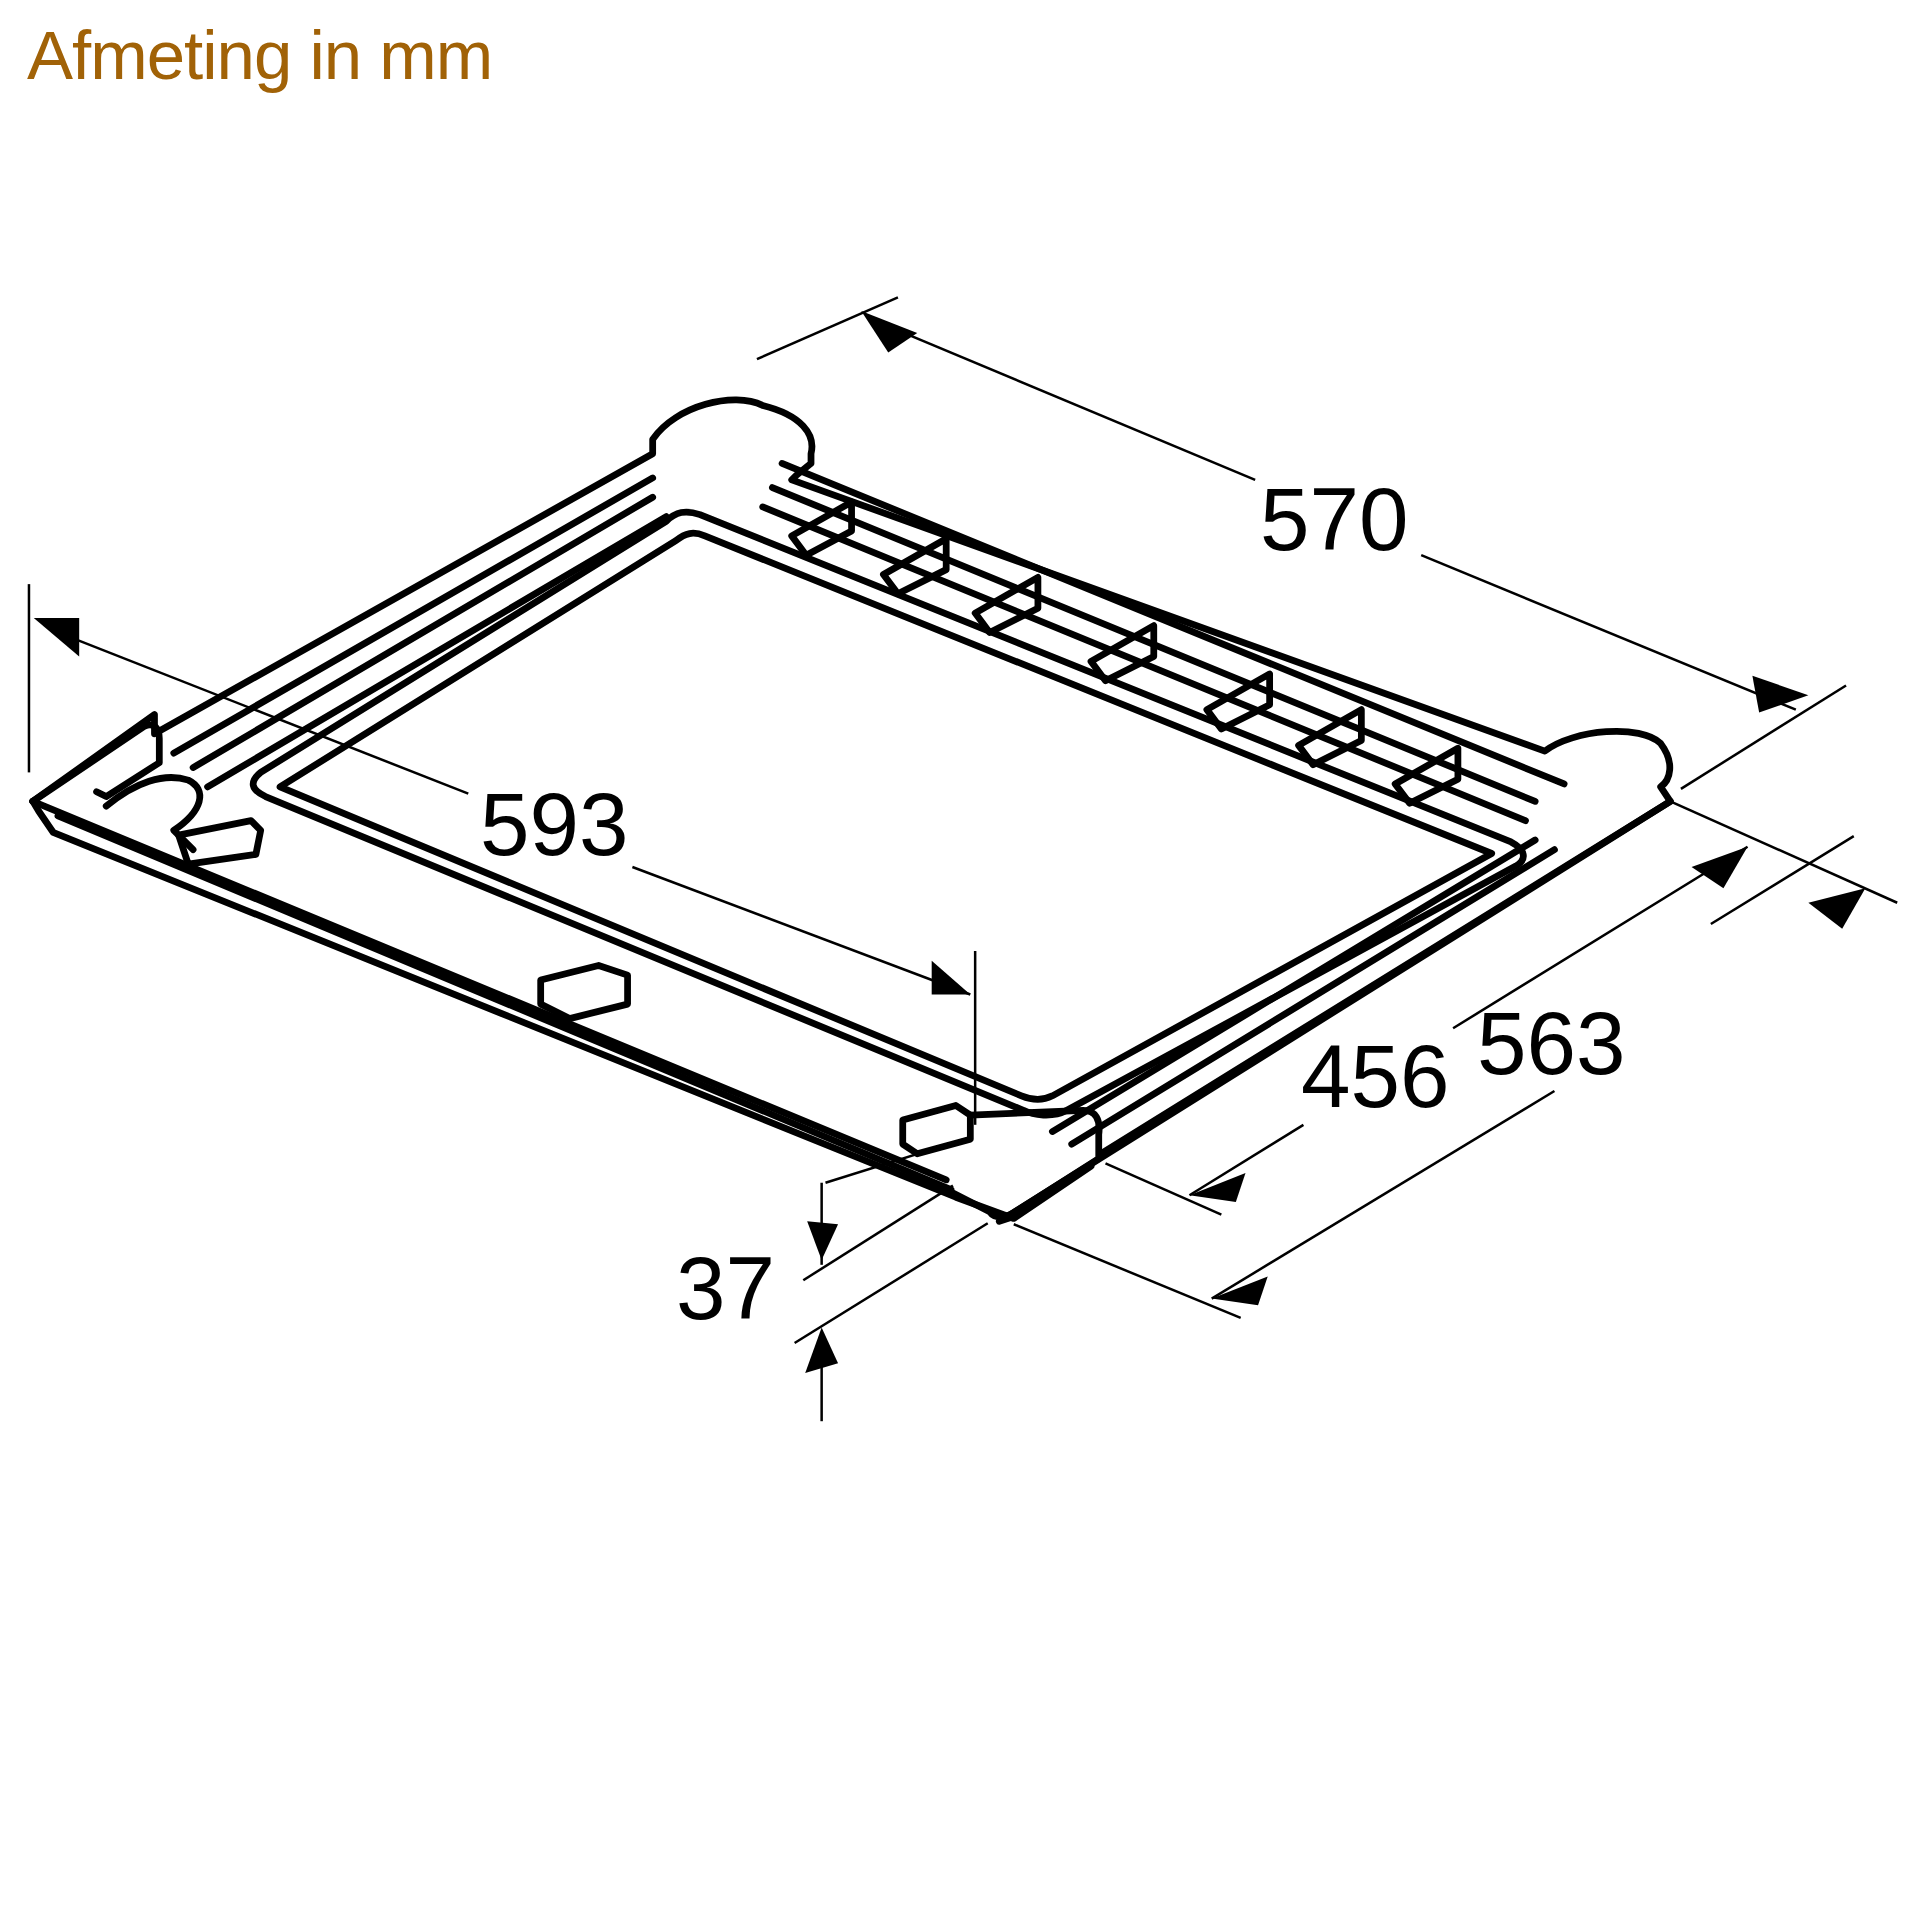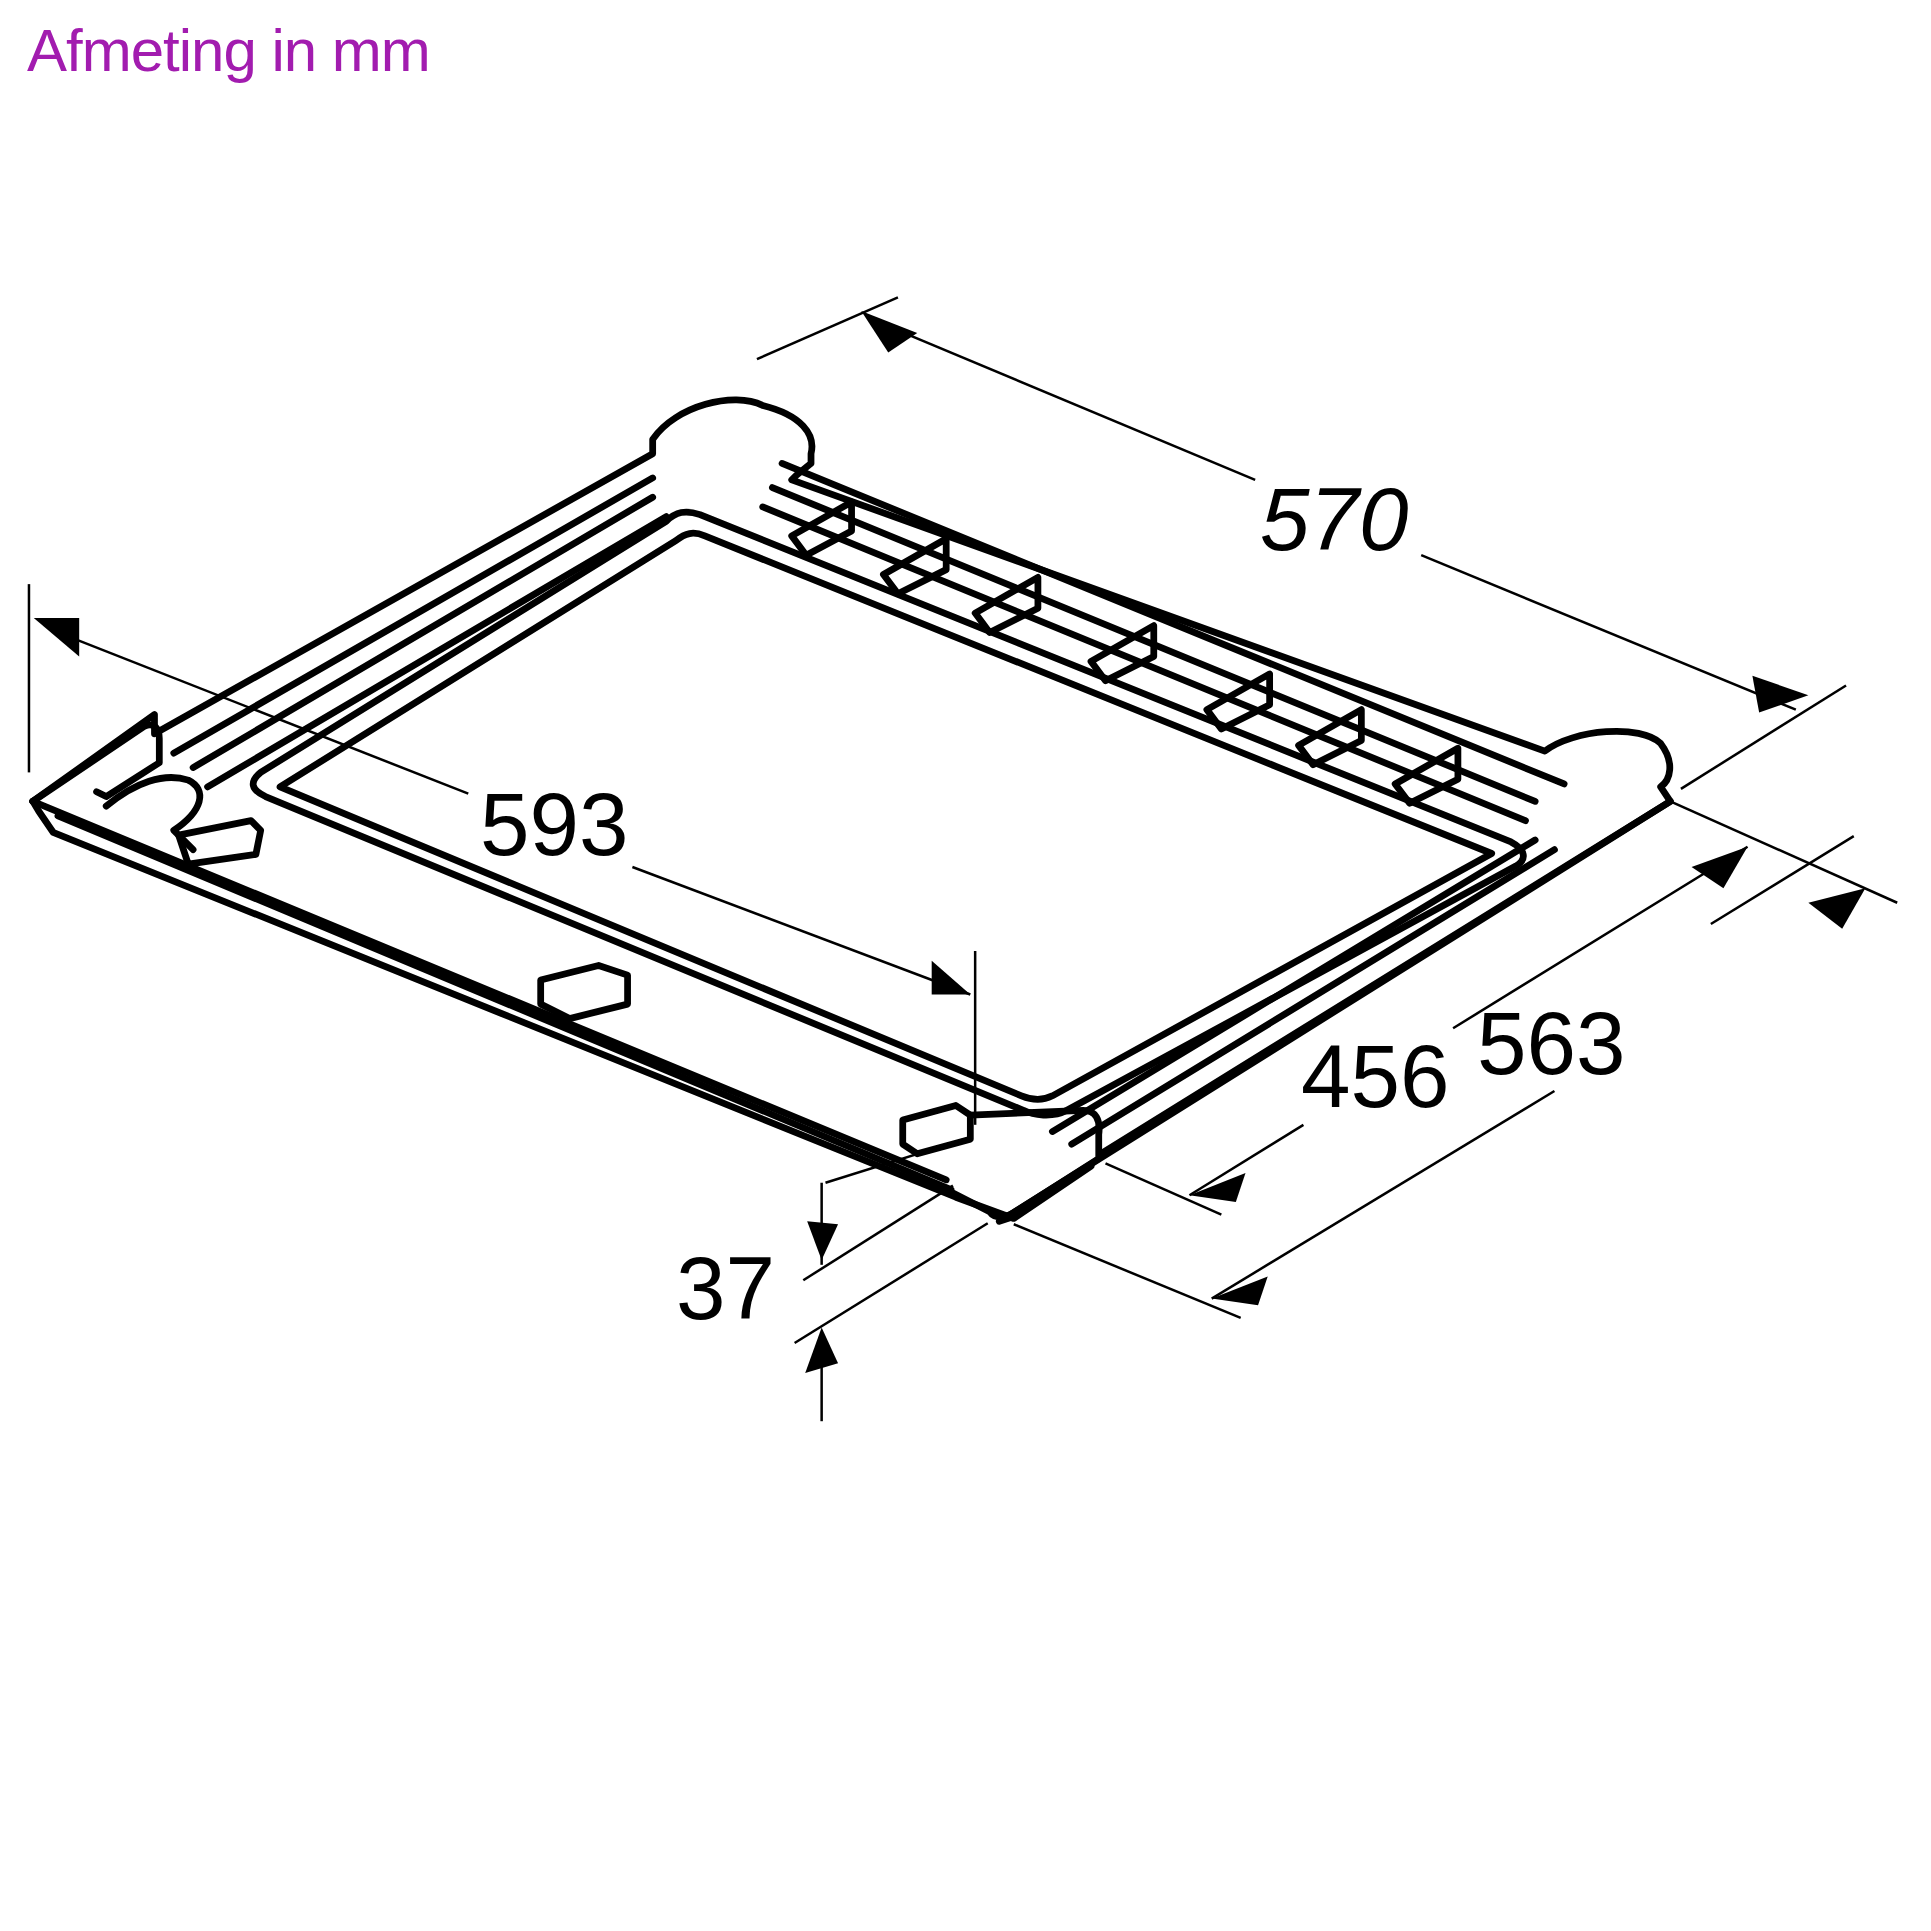--- a/index.html
+++ b/index.html
@@ -1,20 +1,20 @@
 <!DOCTYPE html>
 <html><head>
 <meta charset="utf-8">
 <style>
   html, body { margin: 0; padding: 0; background: #ffffff; }
   body { width: 1931px; height: 1931px; position: relative; overflow: hidden; }
   .title {
     position: absolute; left: 27px; top: 21px;
     font-family: "Liberation Sans", sans-serif;
-    font-size: 60px; color: #a21caf; line-height: 1; letter-spacing: -1px;
+    font-size: 69px; color: #a16207; line-height: 1; letter-spacing: -1px;
   }
   .dim {
     position: absolute;
     font-family: "Liberation Sans", sans-serif;
     font-size: 89px; color: #000; line-height: 1;
   }
   svg.drawing { position: absolute; left: 0; top: 0; }
   .thick { fill: none; stroke: #000; stroke-width: 7; stroke-linejoin: round; stroke-linecap: round; }
   .thin { fill: none; stroke: #000; stroke-width: 2.6; stroke-linecap: butt; }
   .arrow { fill: #000; stroke: none; }
@@ -108,18 +108,18 @@
     <line class="thin" x1="855" y1="1225" x2="1005" y2="1178"></line>
     <line class="thin" x1="823" y1="1391" x2="1023" y2="1267"></line>
     <line class="thin" x1="832" y1="1326" x2="987" y2="1228"></line>
     <line class="thin" x1="851" y1="1225" x2="851" y2="1310"></line>
     <line class="thin" x1="851" y1="1390" x2="851" y2="1472"></line>
     <polygon class="arrow" points="851,1305 836,1265 868,1268"></polygon>
     <polygon class="arrow" points="851,1375 834,1422 868,1412"></polygon>
   </g>
 </svg>
 
-<div class="dim" style="left:1260px; top:475px;font-style:italic;">570</div>
+<div class="dim" style="left:1260px; top:475px;">570</div>
 <div class="dim" style="left:480px; top:780px;text-align:right;">593</div>
 <div class="dim" style="left:1301px; top:1032px;">456</div>
 <div class="dim" style="left:1477px; top:999px;">563</div>
 <div class="dim" style="left:676px; top:1244px;">37</div>
 
 
 </body></html>

